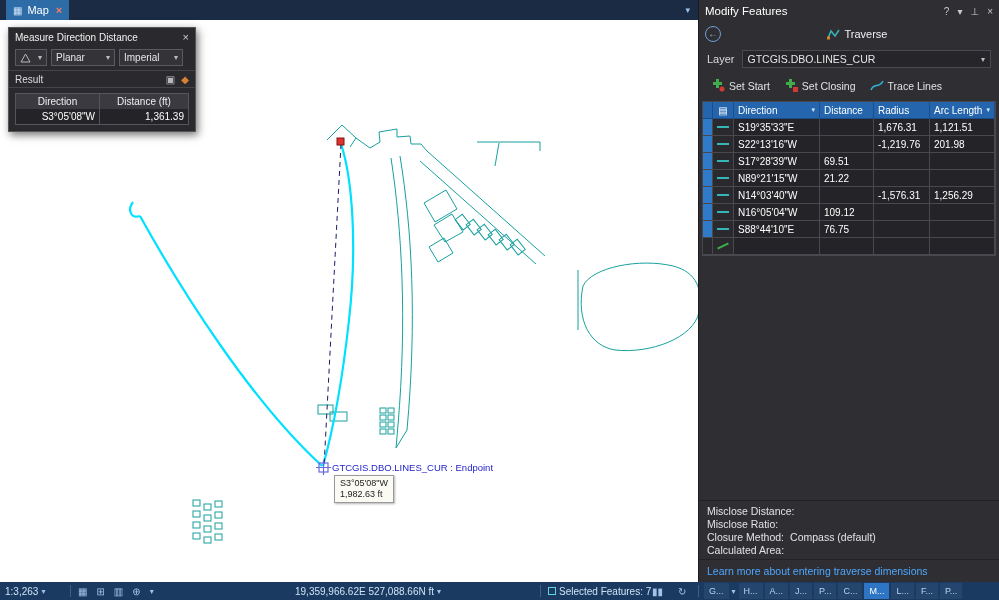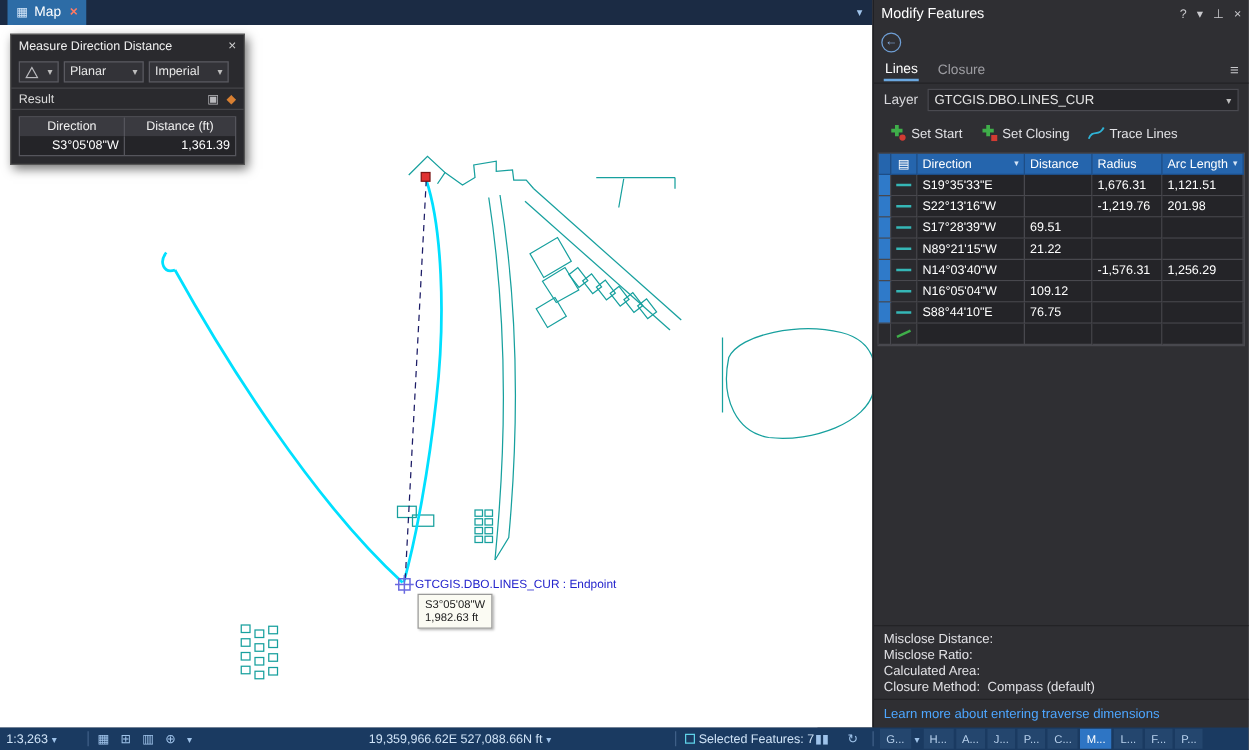--- a/index.html
+++ b/index.html
@@ -220,25 +220,27 @@
 <div class="panel">
   <div class="p-header">
     <span class="t">Modify Features</span>
     <span class="p-hicon">?</span>
     <span class="p-hicon">▾</span>
     <span class="p-hicon">⊥</span>
     <span class="p-hicon">×</span>
   </div>
   <div class="p-trav">
     <span class="back-btn">←</span>
-  </div>
-  <div class="p-tabs">
-    <span class="p-tab active">Lines</span>
-    <span class="p-tab">Closure</span>
-    <span class="menu">≡</span>
+    <span class="trav-mid">
+      <svg width="13" height="12" viewBox="0 0 13 12">
+        <path d="M1 10 L4 3 L8 8 L12 2" fill="none" stroke="#35b6b6" stroke-width="1.5"></path>
+        <rect x="0" y="8.5" width="3" height="3" fill="#d9822b"></rect>
+      </svg>
+      <span>Traverse</span>
+    </span>
   </div>
   <div class="p-layer">
     <span class="lbl">Layer</span>
     <div class="layer-dd">
       <span>GTCGIS.DBO.LINES_CUR</span>
       <span class="caret" style="font-size:8px;color:#bdbdbd">▾</span>
     </div>
   </div>
   <div class="p-btns">
     <span class="tool-btn">
@@ -374,26 +376,26 @@
   <div class="closure">
     <div class="cl-row">
         <span class="lbl">Misclose Distance:</span>
         <span class="val"></span>
       </div>
     <div class="cl-row">
         <span class="lbl">Misclose Ratio:</span>
         <span class="val"></span>
       </div>
     <div class="cl-row">
+        <span class="lbl">Closure Method:</span>
+        <span class="val">Compass (default)</span>
+      </div>
+    <div class="cl-row">
         <span class="lbl">Calculated Area:</span>
         <span class="val"></span>
-      </div>
-    <div class="cl-row">
-        <span class="lbl">Closure Method:</span>
-        <span class="val">Compass (default)</span>
       </div>
   </div>
   <div class="p-link">Learn more about entering traverse dimensions</div>
 </div>
 
 <div class="status-bar">
   <div class="sb-item" style="left:5px">
     <span>1:3,263</span>
     <span class="sb-caret">▾</span>
   </div>

